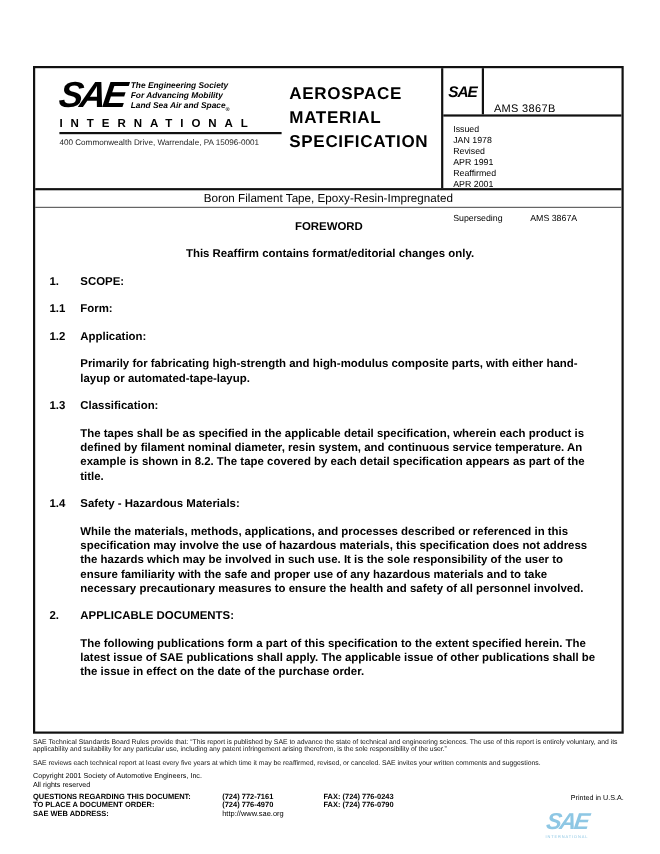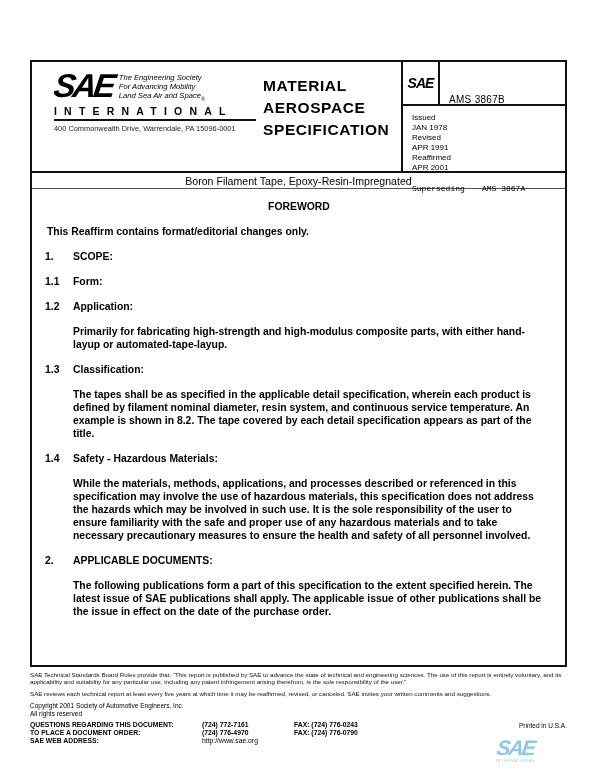--- a/index.html
+++ b/index.html
@@ -15,21 +15,21 @@
   }
   
   .header-row{display:flex;height:111px;border-bottom:2px solid #111;box-sizing:border-box;}
   .header-left{flex:1;position:relative;}
   .logo-block{position:absolute;left:22px;top:9px;width:202px;}
   .logo-top{display:flex;align-items:flex-start;}
   .logo-sae{
     font-style:italic;font-weight:900;font-size:33px;line-height:30px;
     letter-spacing:-3px;transform:skewX(-8deg);padding-right:6px;
   }
-  .logo-taglines{font-style:italic;font-weight:normal;font-size:7.6px;line-height:9px;padding-top:2px;white-space:nowrap;}
+  .logo-taglines{font-style:italic;font-weight:bold;font-size:7.6px;line-height:9px;padding-top:2px;white-space:nowrap;}
   .reg-mark{font-size:5px;vertical-align:sub;}
   .intl-row{
     font-weight:bold;font-size:10.5px;letter-spacing:7.2px;white-space:nowrap;
     border-bottom:2px solid #111;padding-bottom:2px;margin-top:1px;
   }
   .address{font-size:7.4px;padding-top:3px;white-space:nowrap;color:#222;}
   .doc-type{
     position:absolute;left:231px;top:13px;font-weight:bold;
     font-size:15.5px;line-height:22px;letter-spacing:0.6px;
   }
@@ -37,31 +37,31 @@
   .hr-top{height:44px;border-bottom:2px solid #111;box-sizing:border-box;display:flex;align-items:stretch;}
   .badge-sae{
     width:37px;border-right:2px solid #111;box-sizing:border-box;
     display:flex;align-items:center;justify-content:center;
     font-style:italic;font-weight:900;font-size:14px;letter-spacing:-1px;transform:none;
   }
   .doc-number{flex:1;display:flex;align-items:center;padding-left:9px;font-weight:normal;font-size:10px;letter-spacing:0.3px;margin-top:32px;}
   .hr-bottom{flex:1;padding:7px 4px 0 9px;font-size:8px;line-height:10px;}
   .date-row{display:flex;flex-direction:column;}
   .date-label{width:70px;}
-  .superseding-row{display:flex;margin-top:11px;font-family:Liberation Mono, monospace;}
+  .superseding-row{display:flex;margin-top:21px;}
   .sup-label{width:70px;}
   
   .title-bar{
     height:16px;border-bottom:1.5px solid #555;box-sizing:border-box;
     display:flex;align-items:center;justify-content:center;font-size:10.6px;
   }
   
   .doc-body{padding:11px 12px 0 13px;font-size:10.4px;line-height:13px;font-weight:bold;}
   .foreword-head{text-align:center;margin:0 0 12px 0;}
-  .foreword-text{margin:0 0 12px 2px;}
+  .foreword-text{margin:0 0 12px 2px;text-align:center;}
   .sec-head{display:flex;margin:0 0 12px 0;}
   .sec-num{width:28px;flex-shrink:0;}
   .sec-para{margin:0 6px 12px 28px;}
   
   .footnotes{position:absolute;left:30px;top:671px;width:537px;}
   .disclaimer{font-size:6.2px;line-height:7.4px;margin:0 0 4px 0;color:#111;}
   .copyright{font-size:6.5px;line-height:7.4px;margin:5px 0 0 0;}
   .printed{position:absolute;right:0;top:51px;font-size:6.5px;}
   .contacts{margin-top:4px;font-weight:bold;font-size:6.8px;line-height:8px;}
   .contact-row{display:flex;}
@@ -91,22 +91,22 @@
           <div class="logo-taglines">
             <div>The Engineering Society</div>
             <div>For Advancing Mobility</div>
             <div><span>Land Sea Air and Space</span><span class="reg-mark">®</span></div>
           </div>
         </div>
         <div class="intl-row">INTERNATIONAL</div>
         <div class="address">400 Commonwealth Drive, Warrendale, PA 15096-0001</div>
       </div>
       <div class="doc-type">
+        <div>AEROSPACE</div>
         <div>MATERIAL</div>
-        <div>AEROSPACE</div>
         <div>SPECIFICATION</div>
       </div>
     </div>
     <div class="header-right">
       <div class="hr-top">
         <div class="badge-sae">SAE</div>
         <div class="doc-number">AMS 3867B</div>
       </div>
       <div class="hr-bottom">
         <div class="date-row">

